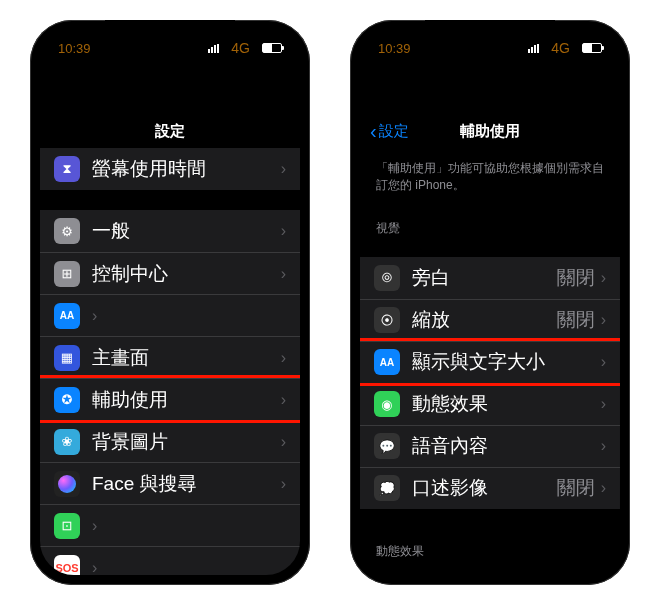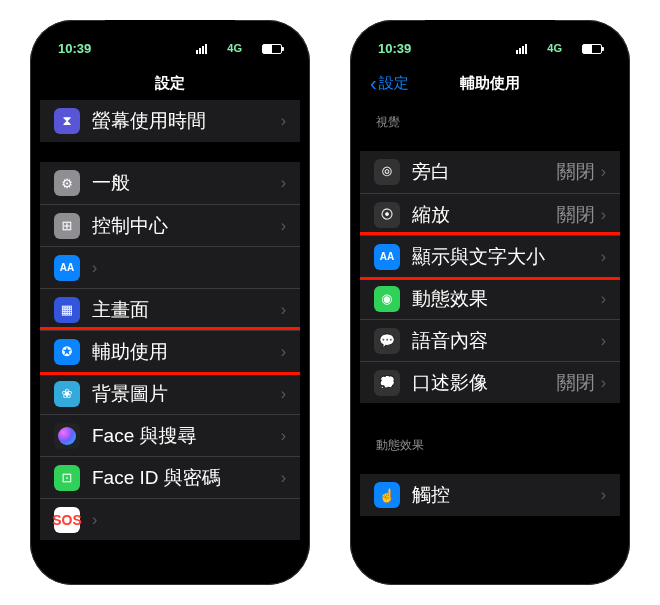--- a/index.html
+++ b/index.html
@@ -38,29 +38,29 @@
       background: #000;
       border-radius: 0 0 16px 16px;
       z-index: 10;
     }
     .status-bar {
       height: 36px;
       display: flex;
       justify-content: space-between;
       align-items: center;
       padding: 0 18px;
-      color: #86efac;
+      color: #a16207;
       font-size: 13px;
-      font-weight: 700;
+      font-weight: 400;
     }
     .status-right {
       display: flex;
-      align-items: flex-end;
-      gap: 20px;
-      font-size: 11px;
+      align-items: center;
+      gap: 12px;
+      font-size: 14px;
     }
     .signal { display: flex; gap: 1px; align-items: flex-end; }
     .signal span { width: 2px; background: #fff; }
     .signal span:nth-child(1) { height: 4px; }
     .signal span:nth-child(2) { height: 6px; }
     .signal span:nth-child(3) { height: 8px; }
     .signal span:nth-child(4) { height: 10px; }
     .battery {
       width: 20px;
       height: 10px;
@@ -83,20 +83,21 @@
       width: 50%;
       background: #fff;
     }
     .nav-bar {
       height: 34px;
       display: flex;
       align-items: center;
       justify-content: center;
       position: relative;
       color: #fff;
+      margin-top: 48px;
     }
     .nav-title {
       font-size: 15px;
       font-weight: 600;
     }
     .nav-back {
       position: absolute;
       left: 10px;
       display: flex;
       align-items: center;
@@ -169,21 +170,21 @@
     }
     .ic-hourglass { background: #5856d6; }
     .ic-gear { background: #8e8e93; }
     .ic-control { background: #8e8e93; }
     .ic-display { background: #0a84ff; font-size: 10px; font-weight: 700; }
     .ic-home { background: #3355dd; }
     .ic-access { background: #0a84ff; }
     .ic-wallpaper { background: #34aadc; }
     .ic-siri { background: #222; }
     .ic-faceid { background: #30d158; }
-    .ic-sos { background: #fff; color: #ff3b30; font-size: 14px; font-weight: 800; }
+    .ic-sos { background: #fff; color: #ff3b30; font-size: 11px; font-weight: 800; }
     .ic-voiceover { background: #333; }
     .ic-zoom { background: #333; }
     .ic-textsize { background: #0a84ff; font-size: 10px; font-weight: 700; }
     .ic-motion { background: #30d158; }
     .ic-speech { background: #333; }
     .ic-audiodesc { background: #333; }
     .ic-touch { background: #0a84ff; }
     .siri-orb {
       width: 18px; height: 18px; border-radius: 50%;
       background: radial-gradient(circle at 30% 30%, #ff6bf8, #6b5dff, #00d4ff);
@@ -253,21 +254,20 @@
           </div>
           <div class="row">
             <div class="icon ic-siri">
               <div class="siri-orb"></div>
             </div>
             <div class="label">Face 與搜尋</div>
             <div class="chevron">›</div>
           </div>
           <div class="row">
             <div class="icon ic-faceid">⊡</div>
-            <div class="label">Face ID 與密碼</div>
             <div class="chevron">›</div>
           </div>
           <div class="row">
             <div class="icon ic-sos">SOS</div>
             <div class="chevron">›</div>
           </div>
         </div>
       </div>
   </div>
 </div>
@@ -291,20 +291,21 @@
       </div>
     </div>
     <div class="nav-bar">
       <div class="nav-back">
         <span class="back-chevron">‹</span>
         <span>設定</span>
       </div>
       <span class="nav-title">輔助使用</span>
     </div>
     <div class="content" id="right-content">
+      <div class="description">「輔助使用」功能可協助您根據個別需求自訂您的 iPhone。</div>
     <div class="section-header">視覺</div>
         <div class="group">
           <div class="row">
             <div class="icon ic-voiceover">⦾</div>
             <div class="label">旁白</div>
             <div class="value">關閉</div>
             <div class="chevron">›</div>
           </div>
           <div class="row">
             <div class="icon ic-zoom">⦿</div>

